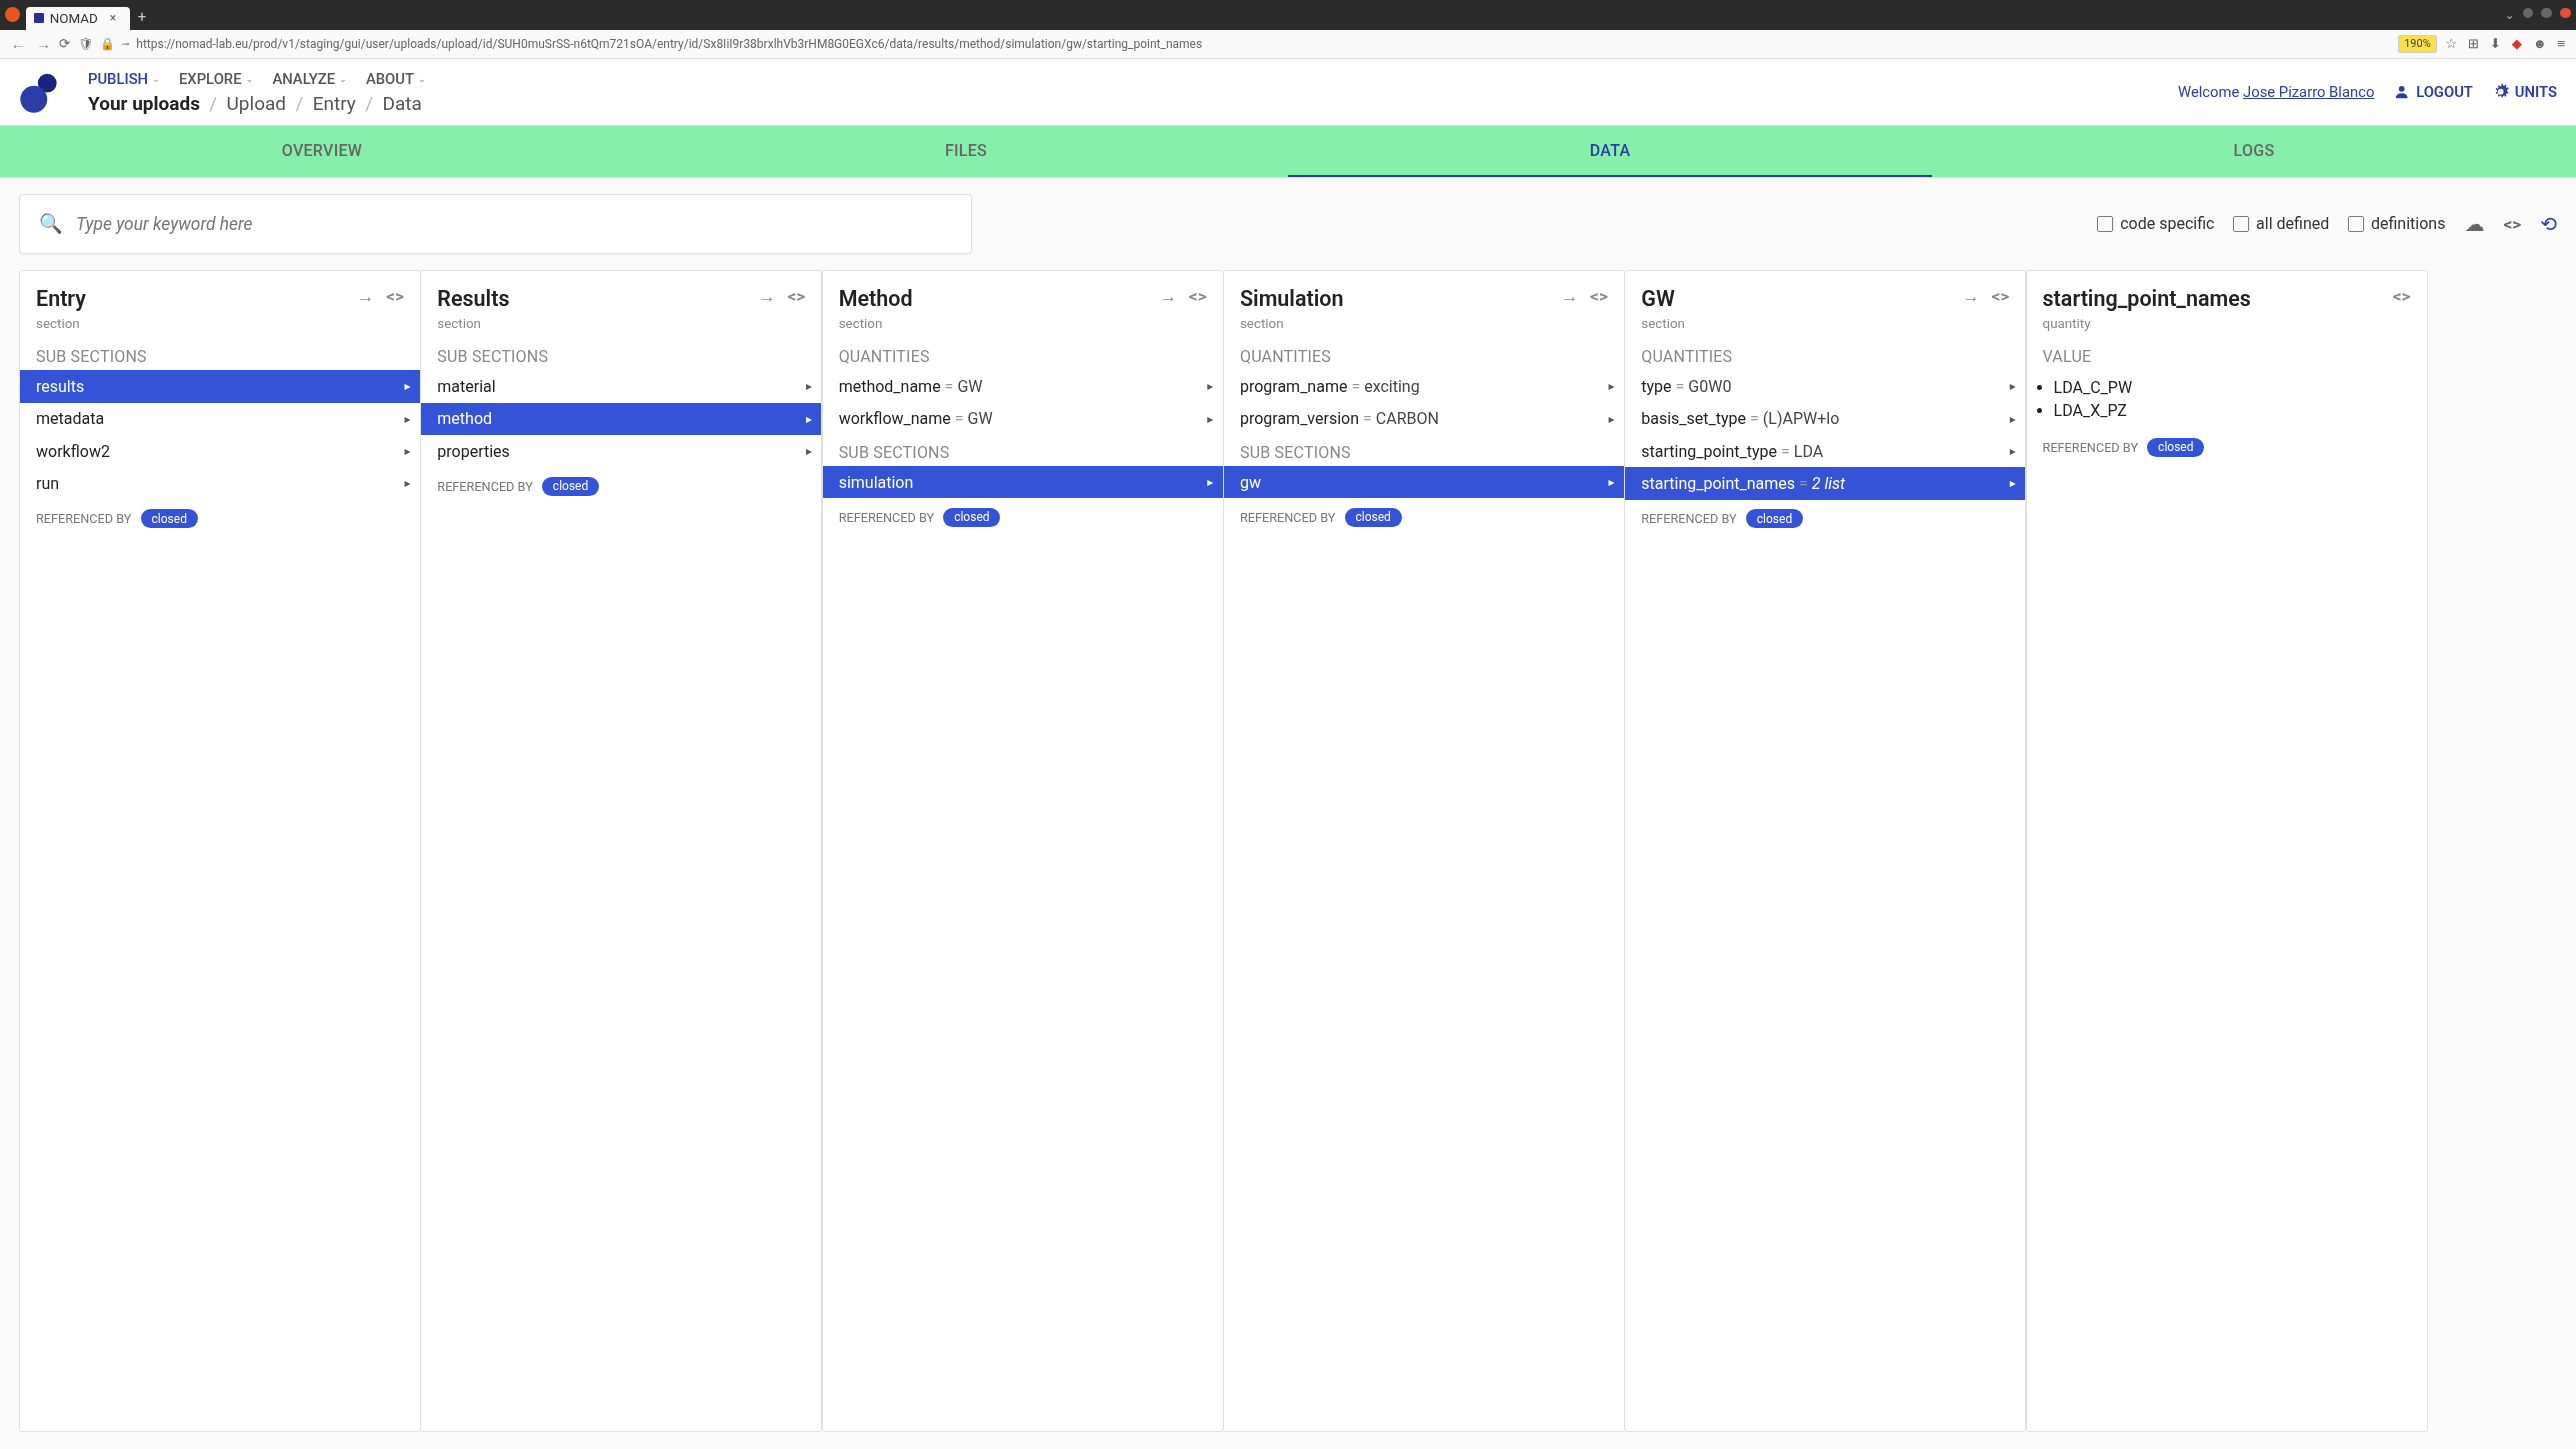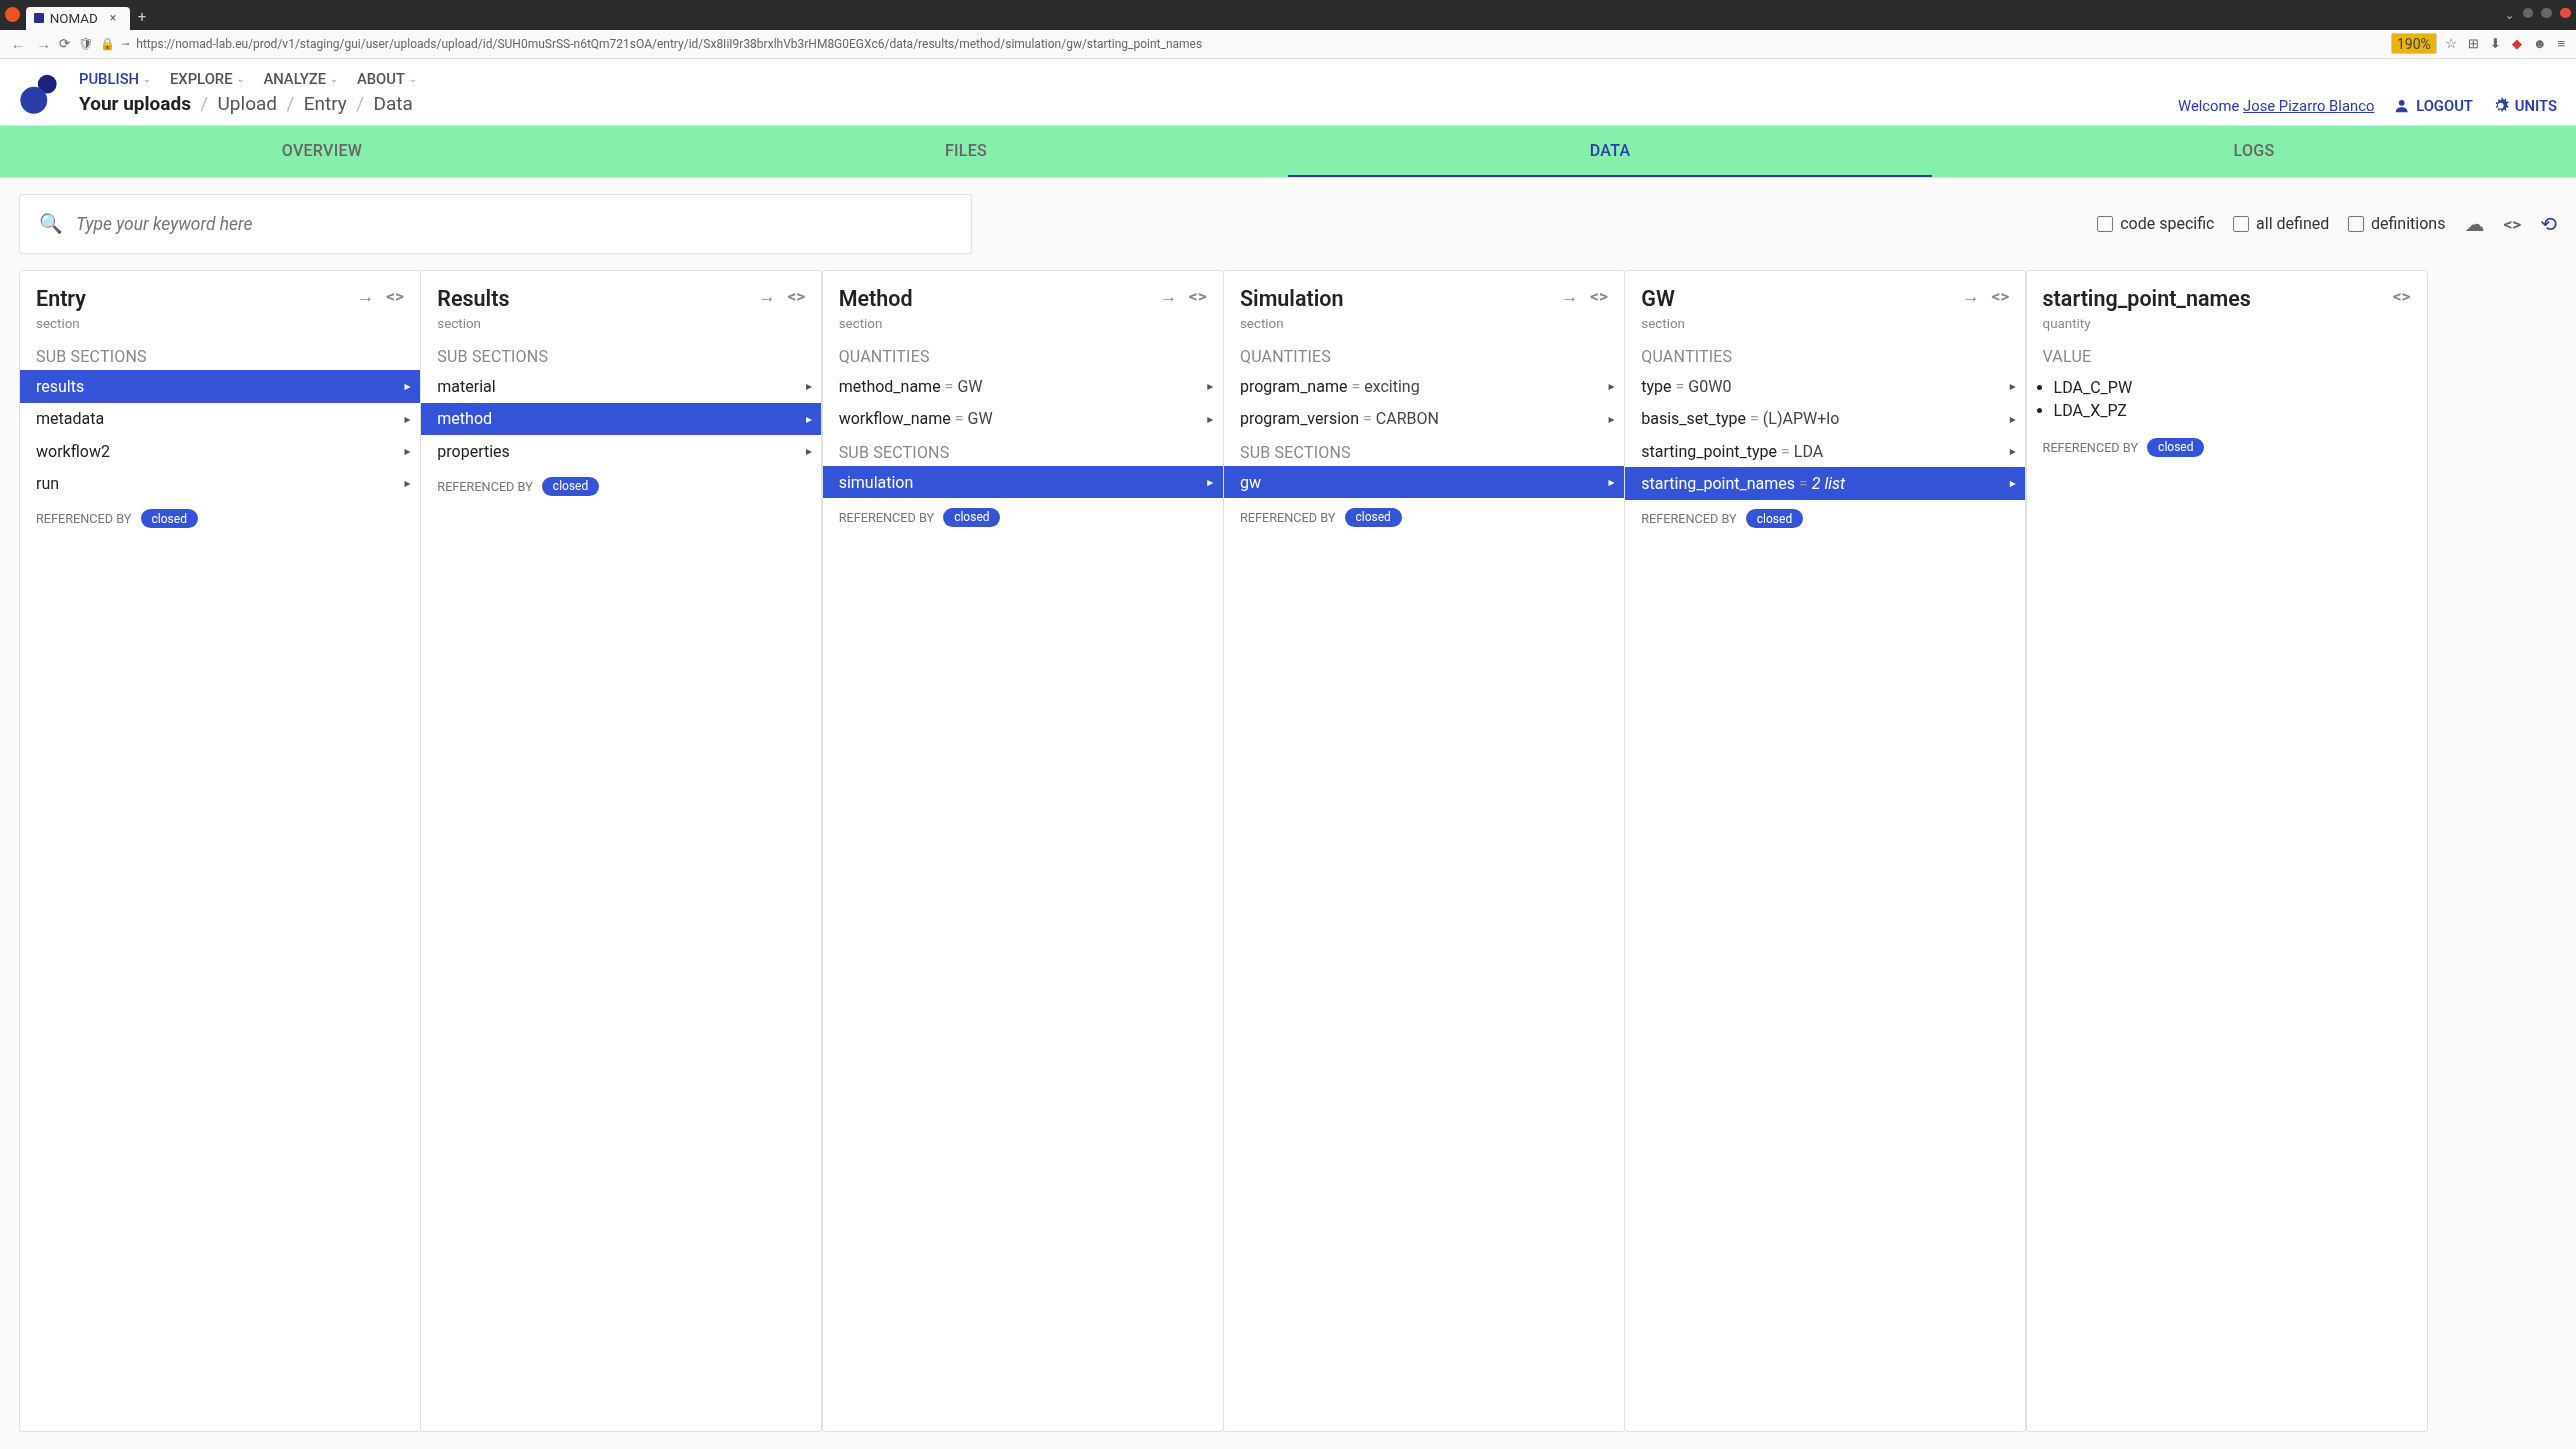--- a/index.html
+++ b/index.html
@@ -14,25 +14,25 @@
 .new-tab { color: #ccc; margin-left: 8px; font-size: 14.8px; margin-top: 4px; }
 .window-controls { margin-left: auto; display: flex; gap: 8px; }
 .wc { width: 10.7px; height: 10.7px; border-radius: 50%; }
 .wc.min { background: #666; } .wc.max { background: #666; } .wc.cls { background: #e74c3c; }
 
 .url-bar { height: 29.5px; background: #f9f9fa; display: flex; align-items: center; padding: 0 10.7px; gap: 8px; border-bottom: 0.7px solid #ddd; }
 .nav-arrows { display: flex; gap: 10.7px; color: #888; font-size: 14.8px; }
 .reload { color: #666; font-size: 13.4px; }
 .url-field { flex: 1; display: flex; align-items: center; gap: 6.7px; font-size: 12px; color: #666; }
 .url-field .lock { color: #888; }
-.zoom-badge { background: #eab308; border: 0.7px solid #ccc; border-radius: 2px; padding: 1.3px 5.4px; font-size: 14px; color: #444; }
+.zoom-badge { background: #fde047; border: 0.7px solid #ccc; border-radius: 2px; padding: 1.3px 5.4px; font-size: 11px; color: #444; }
 .url-icons { display: flex; gap: 10.7px; color: #666; font-size: 13.4px; }
 
 
-.app-header { background: #fff; padding: 10.7px 19px; display: flex; align-items: flex-end; gap: 17px; border-bottom: 0.7px solid #e0e0e0; }
+.app-header { background: #fff; padding: 10.7px 19px; display: flex; align-items: center; gap: 26px; border-bottom: 0.7px solid #e0e0e0; }
 .logo { width: 43px; height: 43px; position: relative; }
 .logo svg { width: 100%; height: 100%; }
 .header-mid { display: flex; flex-direction: column; gap: 4px; }
 .main-nav { display: flex; gap: 19px; font-size: 14.8px; font-weight: 500; }
 .main-nav-item { color: #555; display: flex; align-items: center; gap: 4px; cursor: pointer; }
 .main-nav-item.active { color: #2a3da8; }
 .chev { font-size: 9.4px; color: #888; }
 .breadcrumb { display: flex; gap: 9.4px; font-size: 19px; color: #555; align-items: center; }
 .breadcrumb .sep { color: #bbb; }
 .breadcrumb .bc-main { font-weight: 700; color: #222; }

